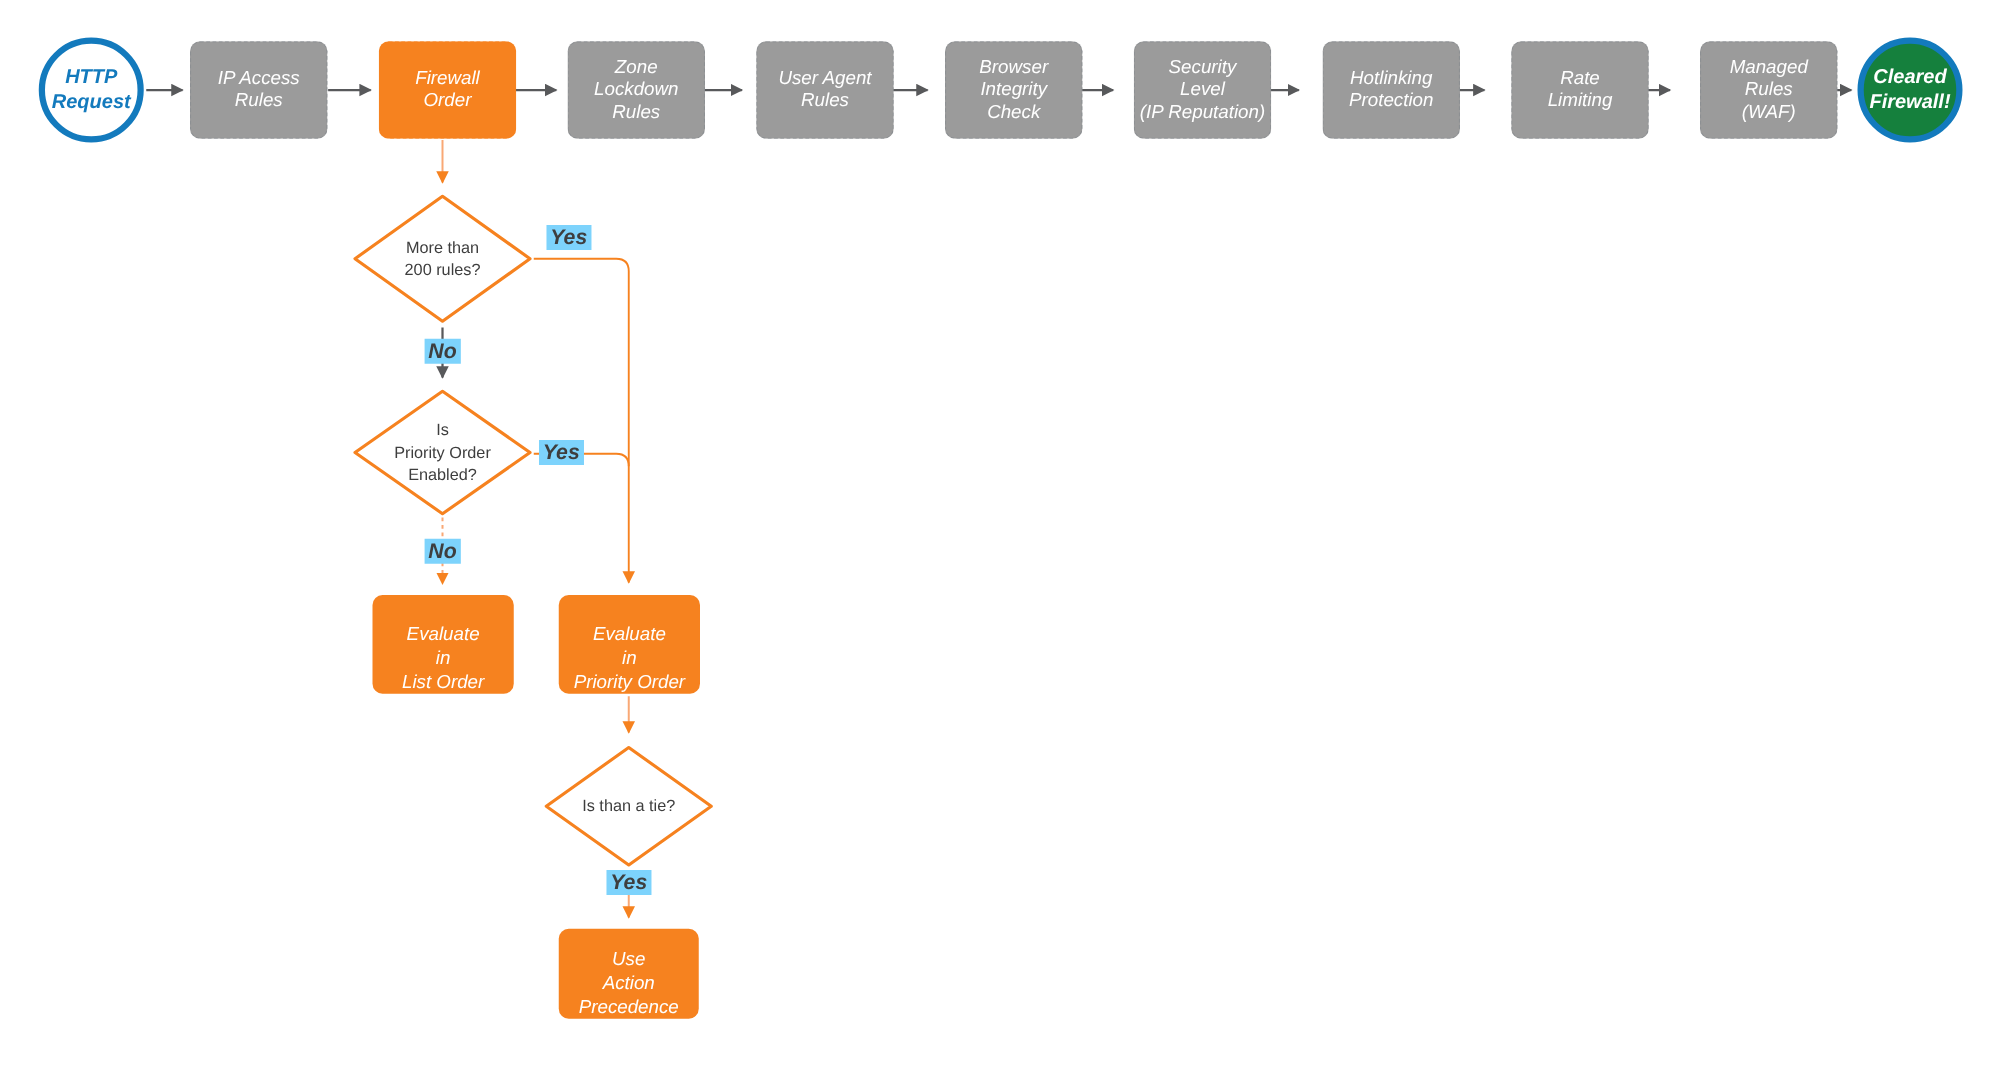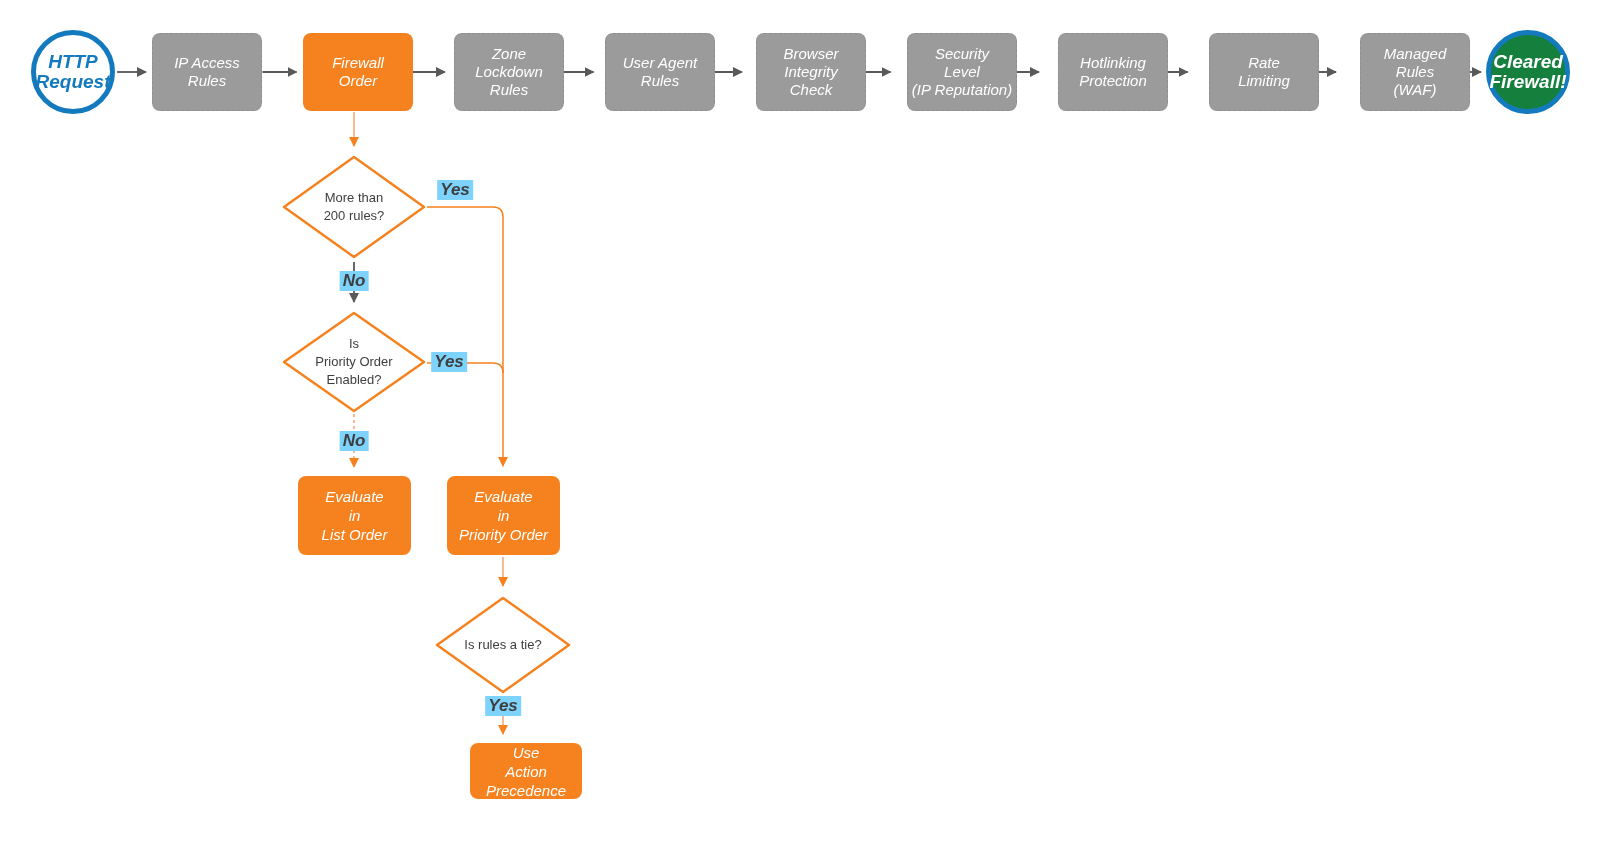--- a/index.html
+++ b/index.html
@@ -32,45 +32,45 @@
   
   .circle{
     width:84px;height:84px;border-radius:50%;
     display:flex;align-items:center;justify-content:center;text-align:center;
   }
   #start-circle{left:31px;top:30px;background:#ffffff;border:5px solid #137ABD;}
   #start-circle .clabel{color:#137ABD;}
   #end-circle{left:1486px;top:30px;background:#15803d;border:5px solid #137ABD;}
   #end-circle .clabel{color:#ffffff;}
   .clabel{
-    font-weight:bold;font-style:italic;font-size:19px;line-height:20px;
+    font-weight:bold;font-style:italic;font-size:16px;line-height:20px;
     white-space:pre-line;
   }
 
   
   .diamond{display:block;}
   .diamond svg{position:absolute;left:0;top:0;}
   .dlabel{
     position:absolute;inset:0;z-index:3;
     display:flex;align-items:center;justify-content:center;text-align:center;
     color:#3E3E3E;font-size:13px;line-height:18px;white-space:pre-line;
   }
   #decision-rules-count{left:281px;top:154px;width:146px;height:106px;}
   #decision-priority-enabled{left:281px;top:310px;width:146px;height:104px;}
   #decision-tie{left:434px;top:595px;width:138px;height:100px;}
 
   
   .abox{
     background:#F6821F;border-radius:8px;
-    display:flex;align-items:center;justify-content:center;text-align:center;
+    display:flex;align-items:flex-end;justify-content:center;text-align:center;
   }
   .alabel{color:#ffffff;font-style:italic;font-size:15px;line-height:19px;white-space:pre-line;}
   #action-list-order{left:298px;top:476px;width:113px;height:79px;}
   #action-priority-order{left:447px;top:476px;width:113px;height:79px;}
-  #action-precedence{left:447px;top:743px;width:112px;height:56px;margin-left:23px;}
+  #action-precedence{left:447px;top:743px;width:112px;height:72px;}
 
   
   .elabel{
     position:absolute;z-index:4;transform:translate(-50%,-50%);
     color:#3E3E3E;font-style:italic;font-size:17px;
     background:#7dd3fc;padding:0 3px;font-weight:bold;
   }
 </style>
 </head>
 <body>
@@ -178,21 +178,21 @@
     </svg>
     <div class="dlabel">Is
 Priority Order
 Enabled?</div>
   </div>
 
   <div class="node diamond" id="decision-tie">
     <svg width="138" height="100" viewBox="0 0 138 100">
       <polygon points="69,3 135,50 69,97 3,50" fill="#ffffff" stroke="#F6821F" stroke-width="2.5" stroke-linejoin="round"></polygon>
     </svg>
-    <div class="dlabel">Is rules a tie?</div>
+    <div class="dlabel">Is than a tie?</div>
   </div>
 
   <div class="node abox" id="action-list-order">
     <span class="alabel">Evaluate
 in
 List Order</span>
   </div>
   <div class="node abox" id="action-priority-order">
     <span class="alabel">Evaluate
 in

